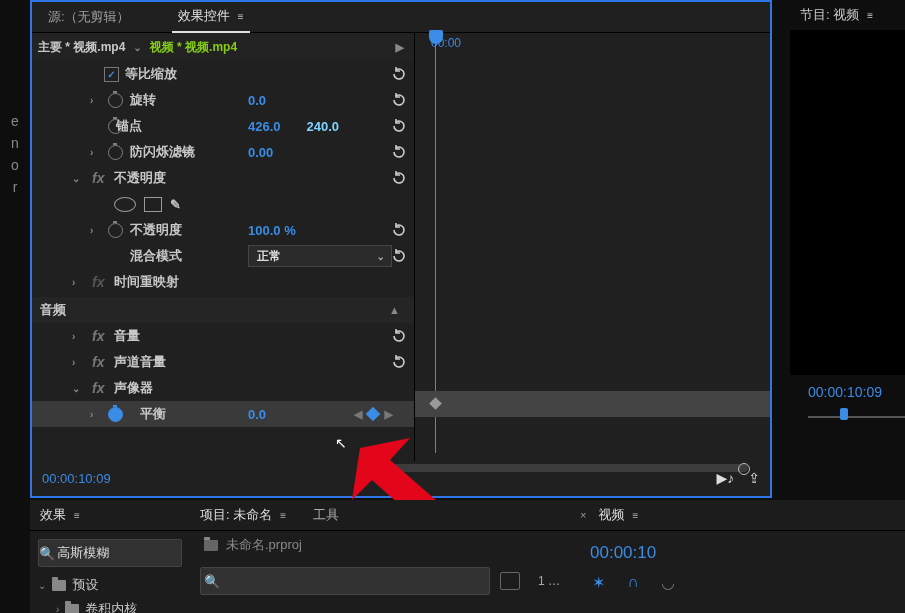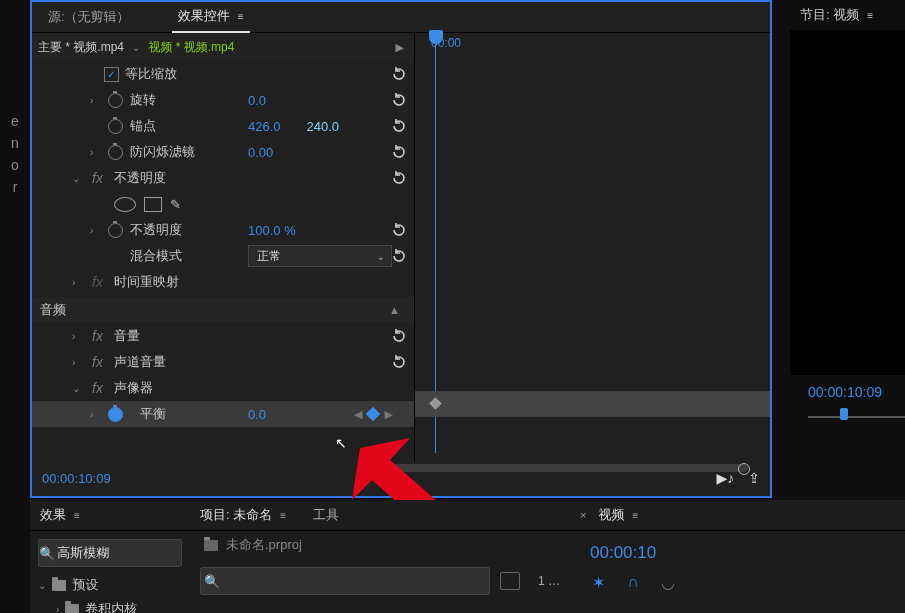--- a/index.html
+++ b/index.html
@@ -6,21 +6,21 @@
   .screen{position:relative;width:905px;height:613px;background:#0e0e0e;}
   .left-strip{position:absolute;left:0;top:0;width:30px;height:613px;color:#888;font-size:14px;line-height:22px;}
   .left-strip span{display:block;text-align:center;}
   
   .ec-panel{position:absolute;left:30px;top:0;width:742px;height:498px;border:2px solid #2f77e6;background:#202020;box-sizing:border-box;}
   .ec-tabs{height:30px;display:flex;align-items:center;border-bottom:1px solid #000;padding-left:10px;gap:36px;}
   .tab{font-size:13px;color:#a0a0a0;position:relative;height:30px;display:flex;align-items:center;padding:0 6px;}
   .tab.active{color:#e0e0e0;border-bottom:2px solid #e0e0e0;}
   .tab .menu{margin-left:8px;letter-spacing:1px;color:#c0c0c0;font-size:10px;}
   .ec-body{display:flex;height:calc(100% - 66px);}
-  .ec-props{width:382px;border-right:1px solid #000;overflow:hidden;}
+  .ec-props{width:382px;border-right:1px solid #000;overflow:hidden;font-weight:bold;}
   .ec-tl{flex:1;position:relative;background:#202020;}
   
   .clip-row{height:28px;display:flex;align-items:center;padding-left:6px;gap:8px;background:#222;}
   .clip-row .name1{color:#c8c8c8;font-size:12px;}
   .clip-row .caret{color:#888;font-size:10px;}
   .clip-row .name2{color:#84cc16;font-size:12px;}
   .clip-row .go{margin-left:auto;margin-right:10px;color:#888;font-size:11px;}
   
   .prow{height:26px;display:flex;align-items:center;position:relative;}
   .reset{position:absolute;right:4px;top:3px;width:22px;height:20px;display:flex;align-items:center;justify-content:center;}
@@ -151,21 +151,21 @@
           <span class="reset">
               <svg width="18" height="16" viewBox="0 0 18 16">
                 <path d="M4 8a5 5 0 1 0 2-4" fill="none" stroke="#ccc" stroke-width="1.6"></path>
                 <path d="M6 1l0 4l4 0" fill="none" stroke="#ccc" stroke-width="1.6"></path>
               </svg>
             </span>
         </div>
 
         <div class="prow">
           <span class="stopwatch" style="position:absolute;left:76px"></span>
-          <span class="plabel" style="position:absolute;left:98px">锚点</span>
+          <span class="plabel" style="position:absolute;left:84px">锚点</span>
           <span class="val"><span>426.0</span><span class="val2">240.0</span></span>
           <span class="reset">
               <svg width="18" height="16" viewBox="0 0 18 16">
                 <path d="M4 8a5 5 0 1 0 2-4" fill="none" stroke="#ccc" stroke-width="1.6"></path>
                 <path d="M6 1l0 4l4 0" fill="none" stroke="#ccc" stroke-width="1.6"></path>
               </svg>
             </span>
         </div>
 
         <div class="prow">

